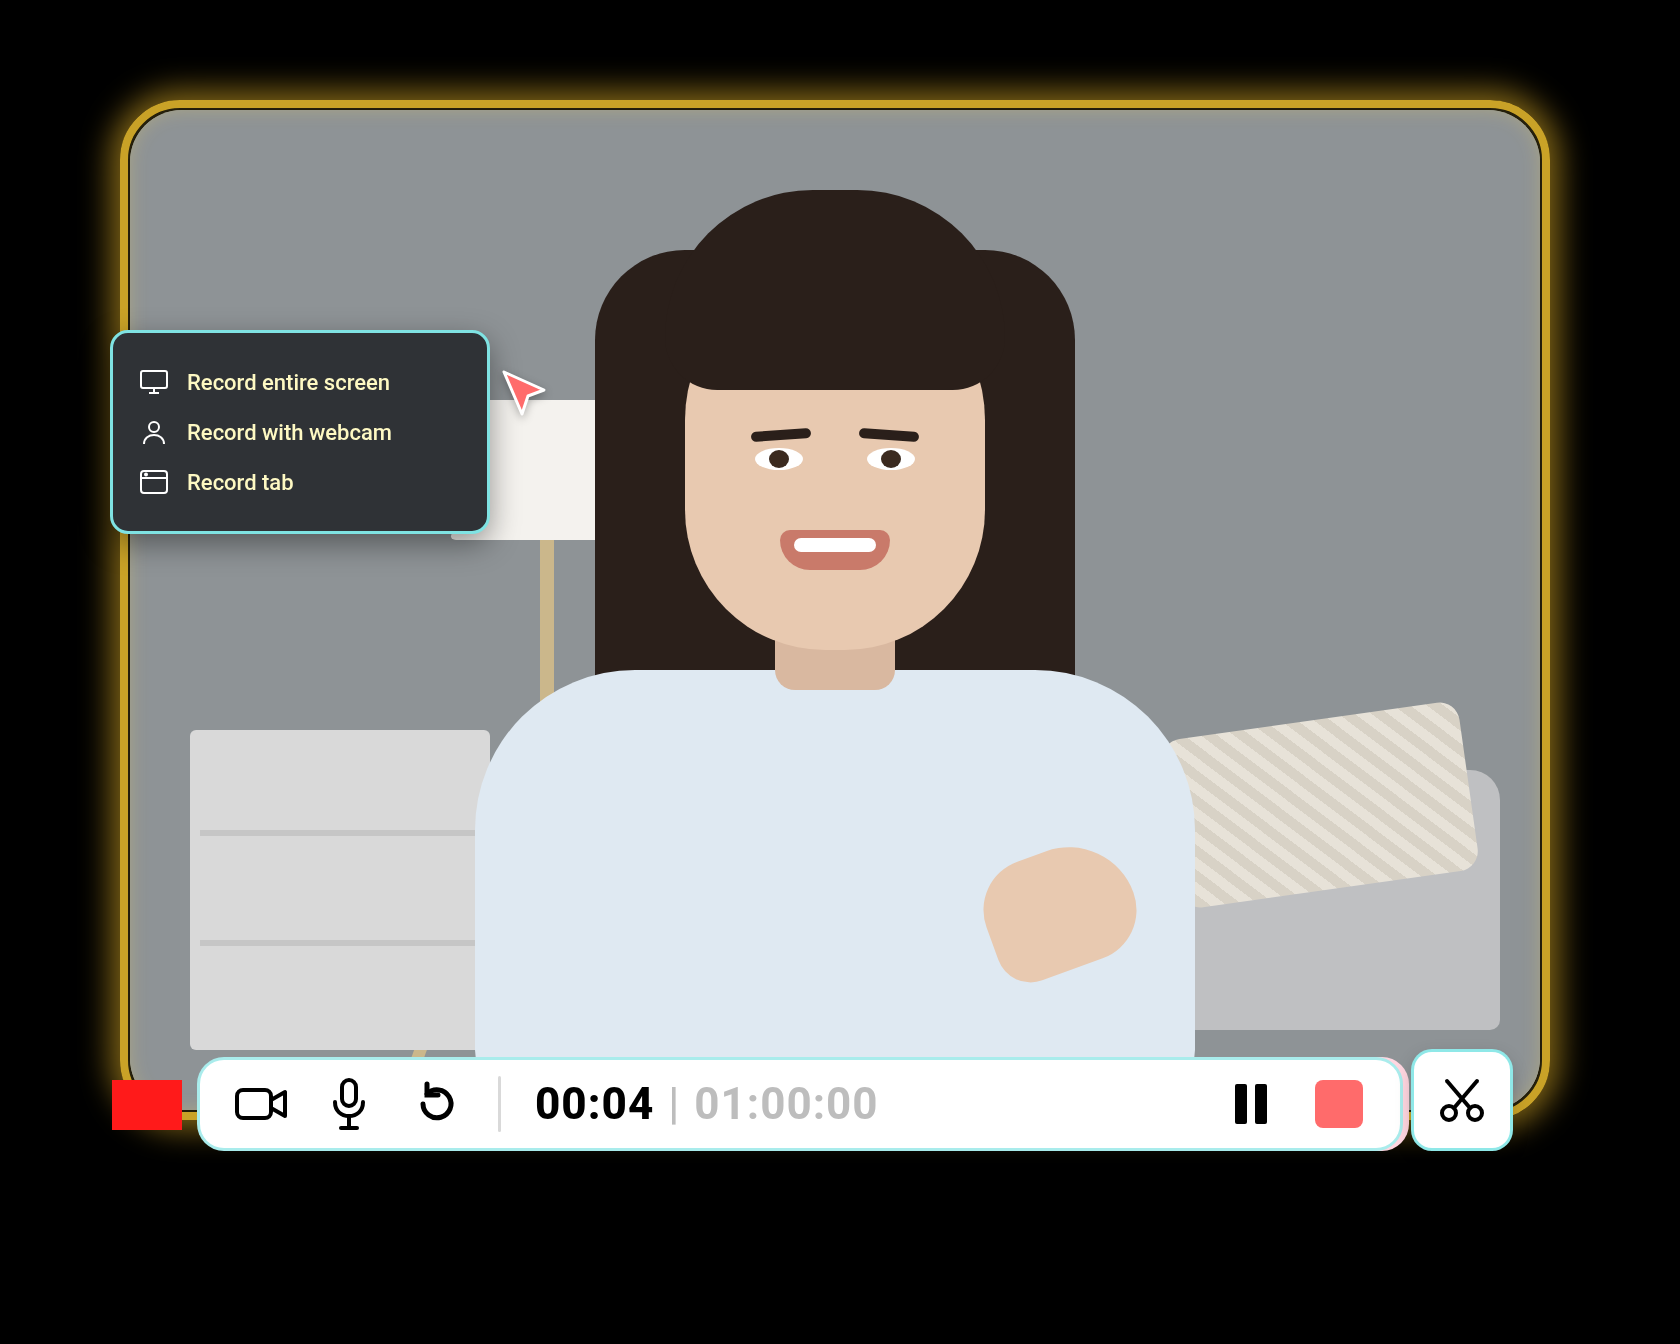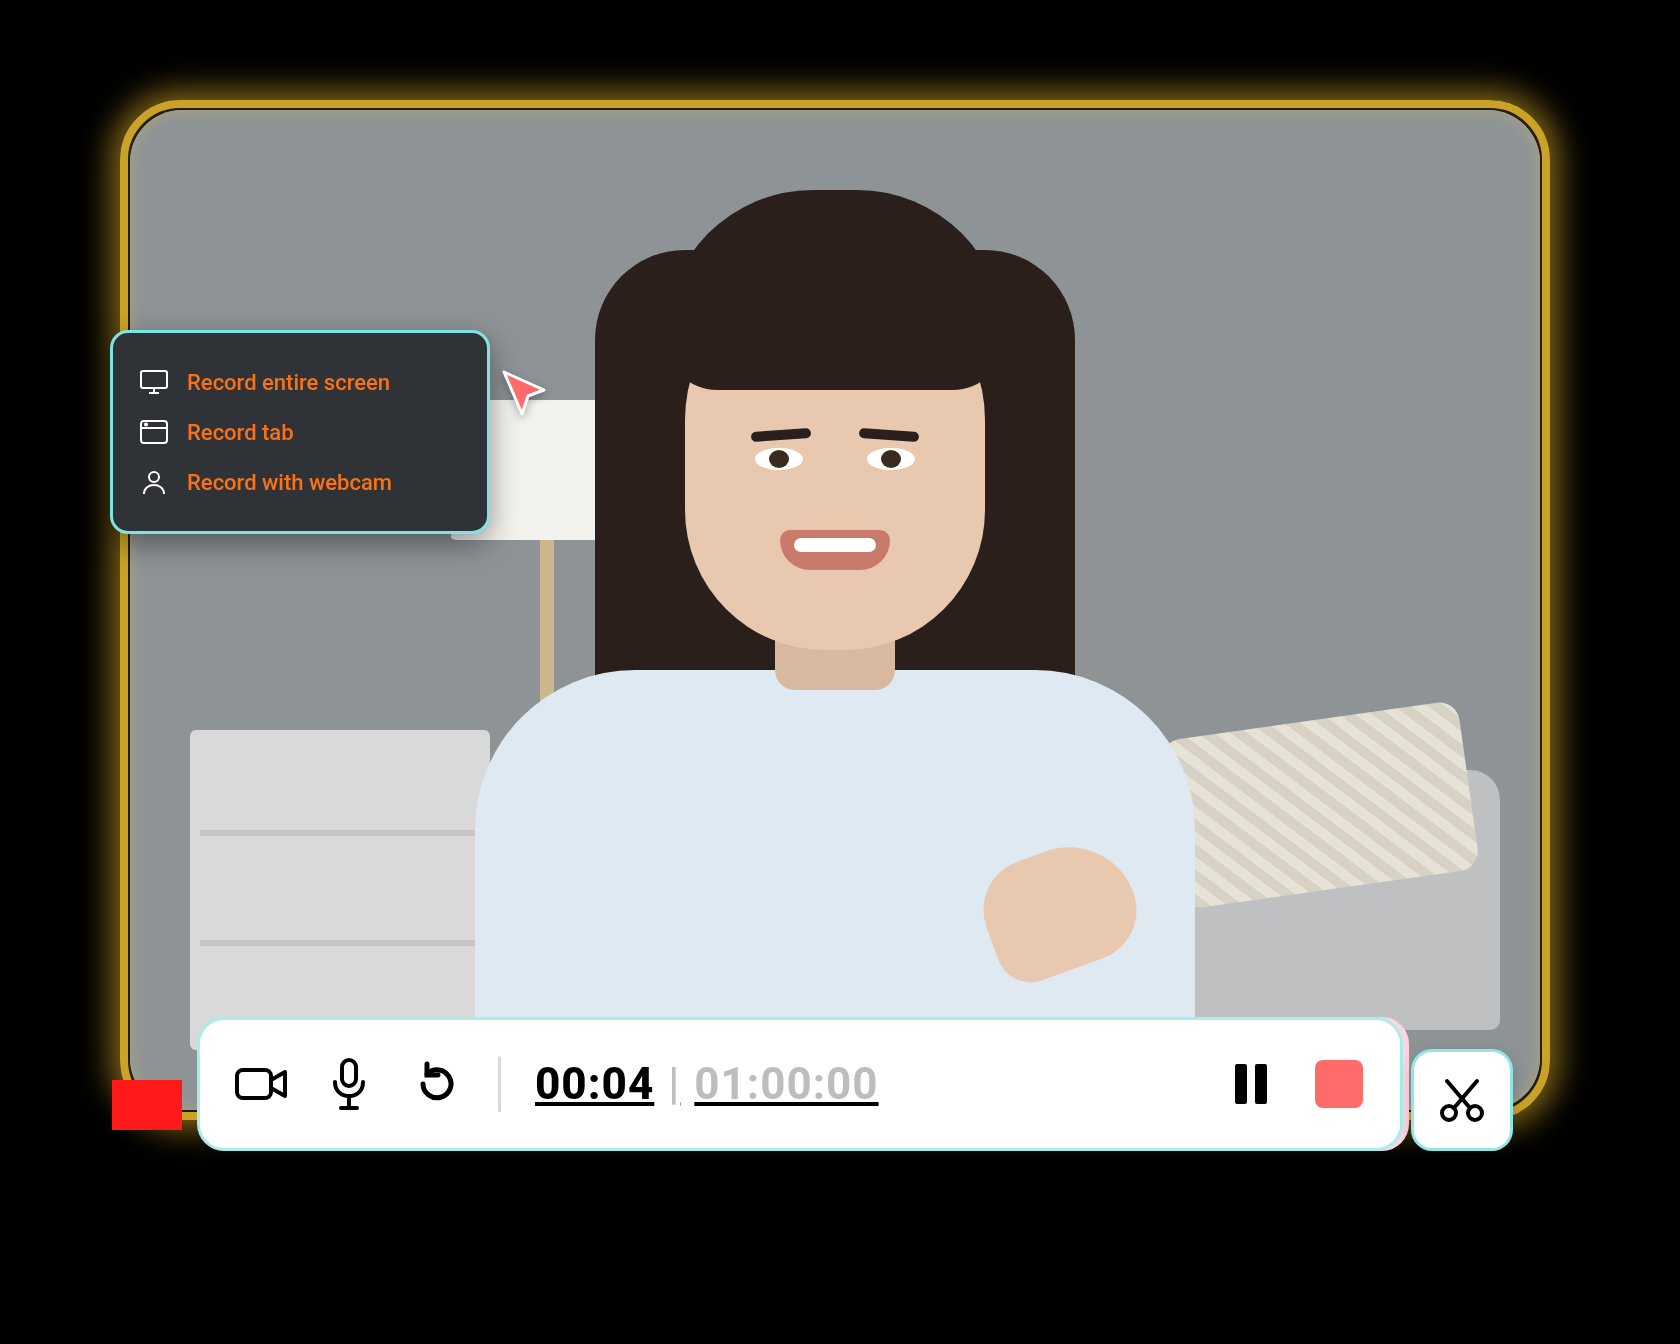--- a/index.html
+++ b/index.html
@@ -69,21 +69,21 @@
   
   .popup {
     position: absolute;
     left: -10px;
     top: 230px;
     width: 380px;
     background: #2f3236;
     border: 3px solid #7fe3e3;
     border-radius: 18px;
     padding: 24px 22px;
-    color: #f97316;
+    color: #fef9c3;
     box-shadow: 0 10px 30px rgba(0,0,0,0.4);
   }
   .popup-item {
     display: flex;
     align-items: center;
     gap: 18px;
     padding: 12px 4px;
     font-size: 22px;
     font-weight: 500;
     cursor: pointer;
@@ -98,22 +98,21 @@
     width: 60px; height: 60px;
   }
   .cursor svg { filter: drop-shadow(0 3px 4px rgba(0,0,0,0.3)); }
   
   
   .toolbar-wrap {
     position: absolute;
     left: 80px;
     right: 150px;
     bottom: -28px;
-    height: 128px;
-    text-decoration: underline;
+    height: 88px;
   }
   
   .toolbar-bg {
     position:absolute; inset:0; background:#fff; border-radius:24px;
     box-shadow: 0 0 0 3px #a9ecec, 6px 0 0 3px #ffd6e0;
   }
   .toolbar-inner {
     position:relative; display:flex; align-items:center; width:100%; height:100%; padding:0 34px; gap:34px;
   }
   .tb-btn { width:54px; height:54px; display:flex; align-items:center; justify-content:center; cursor:pointer; }
@@ -183,36 +182,36 @@
         <svg width="28" height="24" viewBox="0 0 28 24" fill="none" stroke="#fff" stroke-width="2">
           <rect x="1" y="1" width="26" height="17" rx="2"></rect>
           <line x1="9" y1="23" x2="19" y2="23"></line>
           <line x1="14" y1="18" x2="14" y2="23"></line>
         </svg>
       </span>
       <span>Record entire screen</span>
     </div>
     <div class="popup-item">
       <span class="ico">
+        <svg width="26" height="26" viewBox="0 0 26 26" fill="none" stroke="#fff" stroke-width="2">
+          <circle cx="13" cy="8" r="5"></circle>
+          <path d="M3 25c0-6 5-9 10-9s10 3 10 9"></path>
+        </svg>
+      </span>
+      <span>Record with webcam</span>
+    </div>
+    <div class="popup-item">
+      <span class="ico">
         <svg width="28" height="24" viewBox="0 0 28 24" fill="none" stroke="#fff" stroke-width="2">
           <rect x="1" y="1" width="26" height="22" rx="3"></rect>
           <line x1="1" y1="8" x2="27" y2="8"></line>
           <circle cx="6" cy="4.5" r="1" fill="#fff"></circle>
         </svg>
       </span>
       <span>Record tab</span>
-    </div>
-    <div class="popup-item">
-      <span class="ico">
-        <svg width="26" height="26" viewBox="0 0 26 26" fill="none" stroke="#fff" stroke-width="2">
-          <circle cx="13" cy="8" r="5"></circle>
-          <path d="M3 25c0-6 5-9 10-9s10 3 10 9"></path>
-        </svg>
-      </span>
-      <span>Record with webcam</span>
     </div>
   </div>
 
   <div class="cursor">
     <svg width="56" height="56" viewBox="0 0 56 56">
       <path d="M6 6 L46 24 L30 30 L24 48 Z" fill="#ff6b6b" stroke="#fff" stroke-width="3" stroke-linejoin="round"></path>
     </svg>
   </div>
 
   <div class="toolbar-wrap">

